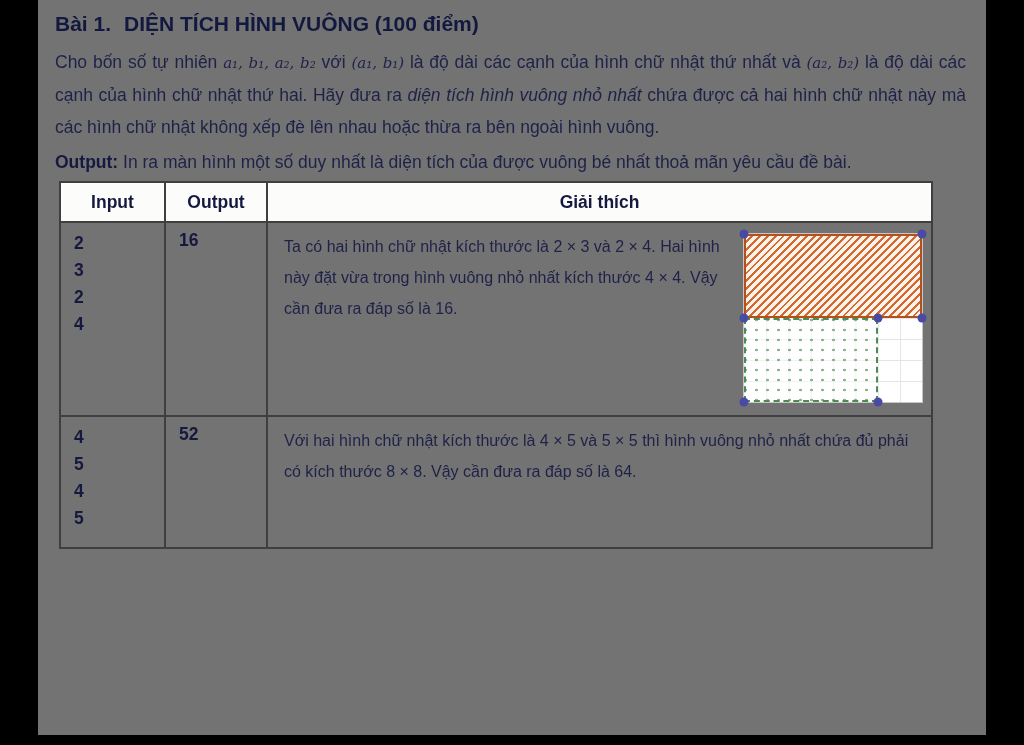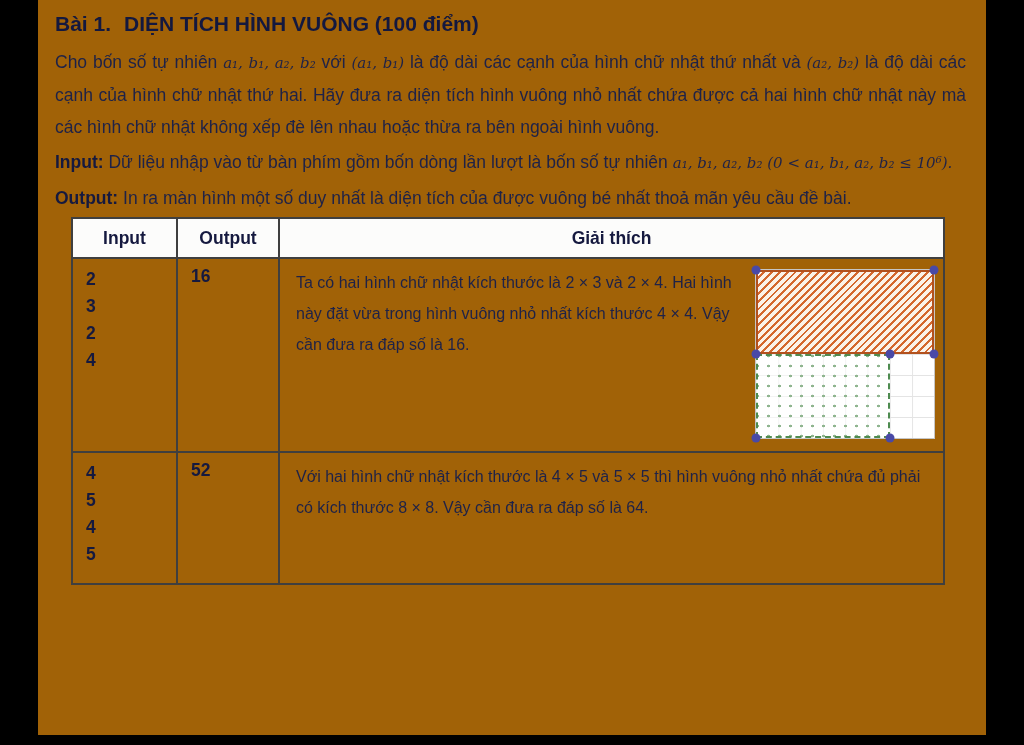--- a/index.html
+++ b/index.html
@@ -6,21 +6,21 @@
     margin: 0; padding: 0;
     width: 1024px; height: 745px;
     background: #000;
     overflow: hidden;
     font-family: "Liberation Sans", sans-serif;
   }
   .page {
     position: absolute;
     left: 38px; top: 0;
     width: 948px; height: 735px;
-    background: #a16207;
+    background: #737373;
     box-sizing: border-box;
     padding: 10px 20px 11px 17px;
     color: #1e2248;
   }
   h1.title {
     margin: 2px 0 10px 0;
     font-size: 21px;
     font-weight: 700;
     color: #13183f;
   }
@@ -30,33 +30,33 @@
     font-size: 17.5px;
     line-height: 32px;
     text-align: justify;
     color: #1e2248;
   }
   .math {
     font-family: "DejaVu Serif", serif;
     font-style: italic;
     font-size: 15px;
   }
-  .em-it { }
+  .em-it { font-style: italic; }
   .bold-label { font-weight: 700; color: #15193f; }
   .vi-du {
     margin: 6px 0 8px 0;
     font-size: 17.5px;
     font-weight: 700;
     color: #15193f;
   }
   table.examples {
     border-collapse: collapse;
     table-layout: fixed;
     width: 872px;
-    margin-left: 16px;
+    margin-left: 4px;
     border-radius: 20px;
   }
   table.examples th, table.examples td {
     border: 2px solid #3f3f3f;
     box-sizing: border-box;
   }
   th.hdr {
     height: 40px;
     font-size: 17.5px;
     font-weight: 700;
@@ -140,23 +140,20 @@
 <div class="page">
 
   <h1 class="title">
     <span>Bài 1.</span><span class="title-main">DIỆN TÍCH HÌNH VUÔNG (100 điểm)</span>
   </h1>
 
   <p class="body">
     <span>Cho bốn số tự nhiên </span><span class="math">a₁, b₁, a₂, b₂</span><span> với </span><span class="math">(a₁, b₁)</span><span> là độ dài các cạnh của hình chữ nhật thứ nhất và </span><span class="math">(a₂, b₂)</span><span> là độ dài các cạnh của hình chữ nhật thứ hai. Hãy đưa ra </span><span class="em-it">diện tích hình vuông nhỏ nhất</span><span> chứa được cả hai hình chữ nhật này mà các hình chữ nhật không xếp đè lên nhau hoặc thừa ra bên ngoài hình vuông.</span>
   </p>
 
-  <p class="body">
-    <span class="bold-label">Input:</span><span> Dữ liệu nhập vào từ bàn phím gồm bốn dòng lần lượt là bốn số tự nhiên </span><span class="math">a₁, b₁, a₂, b₂ (0 &lt; a₁, b₁, a₂, b₂ ≤ 10⁶).</span>
-  </p>
 
   <p class="body">
     <span class="bold-label">Output:</span><span> In ra màn hình một số duy nhất là diện tích của được vuông bé nhất thoả mãn yêu cầu đề bài.</span>
   </p>
 
 
   <table class="examples">
     <colgroup>
       <col style="width:105px">
       <col style="width:102px">

